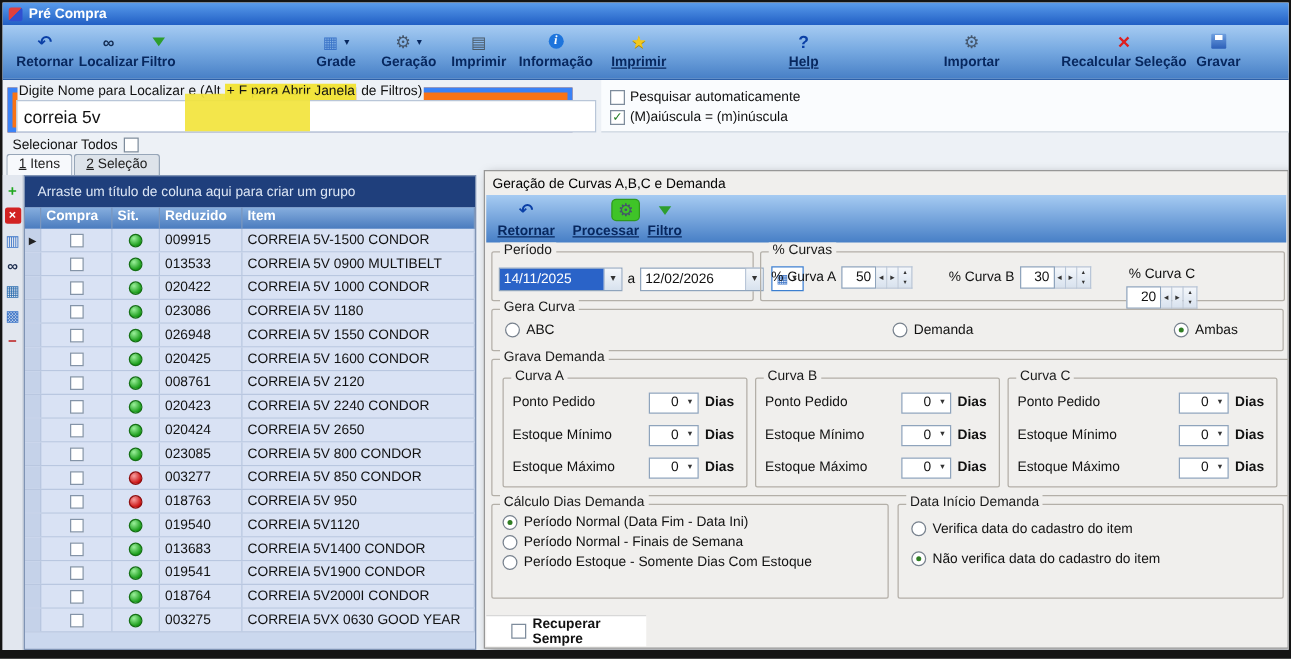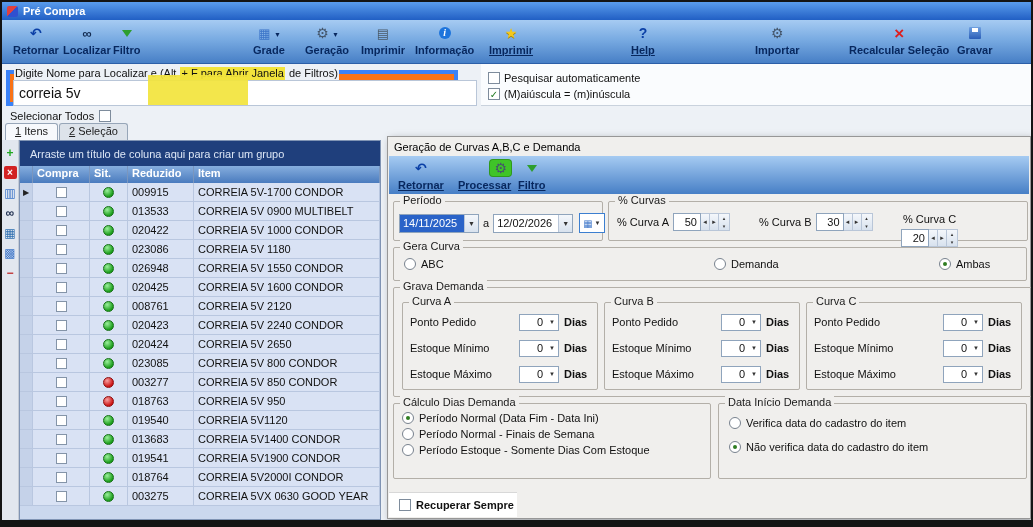--- a/index.html
+++ b/index.html
@@ -90,21 +90,21 @@
   .gbox{position:absolute;border:1px solid #B3AFA8;border-radius:2px}
   .glabel{position:absolute;top:-8px;left:6px;background:#F0EFED;padding:0 3px;color:#1A1A1A;line-height:13px;white-space:nowrap}
   #box-periodo{left:5px;top:64px;width:210px;height:40px}
   #box-curvas{left:220px;top:64px;width:420px;height:40px}
   #box-gera{left:5px;top:110px;width:634px;height:34px}
   #box-grava{left:5px;top:150px;width:702px;height:110px}
   #box-calc{left:5px;top:266px;width:318px;height:76px}
   #box-data{left:330px;top:266px;width:309px;height:76px}
 
   .per-row{position:absolute;left:5px;top:11px;display:flex;align-items:center;gap:4px}
-  .datecombo{display:inline-flex;width:80px;height:19px;background:#fff;border:1px solid #8FA4BC}
+  .datecombo{display:inline-flex;width:99px;height:19px;background:#fff;border:1px solid #8FA4BC}
   .datecombo .dval{flex:1;display:flex;align-items:center;padding-left:3px}
   .datecombo.sel .dval{background:#2A63C8;color:#fff}
   .darr{width:14px;display:flex;align-items:center;justify-content:center;font-size:7px;background:linear-gradient(180deg,#F4F7FB,#D8E2EE);border-left:1px solid #B9C6D8;color:#333}
   .mini-btn{display:inline-flex;align-items:center;gap:2px;height:20px;padding:0 3px;background:#fff;border:1px solid #3C7FD0;margin-left:2px}
   .mgrid{font-size:10px;color:#3B74C8}
   .marr{font-size:6px;color:#333}
 
   #curvas-fields{position:absolute;inset:0}
   .cv-group{position:absolute;top:11px;display:flex;align-items:center;gap:4px;white-space:nowrap}
   .spin{display:inline-flex;align-items:center;height:18px}
@@ -123,21 +123,21 @@
 
   .sub{position:absolute;top:14px;height:88px;background:#F0EFED;display:flex;flex-direction:column;padding-top:6px}
   .sub0{left:8px;width:196px}.sub1{left:210px;width:196px}.sub2{left:412px;width:216px}
   .gd-row{display:flex;align-items:center;padding:0 7px;height:26px}
   .gd-lbl{flex:1}
   .combo{display:inline-flex;width:40px;height:17px;background:#fff;border:1px solid #8FA4BC}
   .combo-val{flex:1;display:flex;align-items:center;justify-content:flex-end;padding-right:3px}
   .combo-arrow{width:12px;display:flex;align-items:center;justify-content:center;font-size:6px;color:#333}
   .gd-unit{font-weight:bold;margin-left:5px;width:26px}
 
-  .dlg-footer{position:absolute;left:1px;bottom:1px;width:128px;height:25px;background:#fff;display:flex;align-items:center;gap:5px;padding-left:10px;border-top:1px solid #D8D8D8}
+  .dlg-footer{position:absolute;left:1px;bottom:1px;width:128px;height:25px;background:#fff;display:flex;align-items:center;gap:5px;padding-left:20px;border-top:1px solid #D8D8D8}
   .flabel{font-weight:bold}
 </style>
 </head>
 <body>
 
 <div class="screen">
 
   <div class="titlebar">
     <span class="appico"></span>
     <span>Pré Compra</span>
@@ -271,21 +271,21 @@
     <div class="rows" id="grid-rows">
         <div class="row">
           <div class="cell c-ind">▶</div>
           <div class="cell c-compra">
             <span class="gcb"></span>
           </div>
           <div class="cell c-sit">
             <span class="dot green"></span>
           </div>
           <div class="cell c-red">009915</div>
-          <div class="cell c-item">CORREIA 5V-1700 CONDOR</div>
+          <div class="cell c-item">CORREIA 5V-1500 CONDOR</div>
         </div>
         <div class="row">
           <div class="cell c-ind"></div>
           <div class="cell c-compra">
             <span class="gcb"></span>
           </div>
           <div class="cell c-sit">
             <span class="dot green"></span>
           </div>
           <div class="cell c-red">013533</div>

